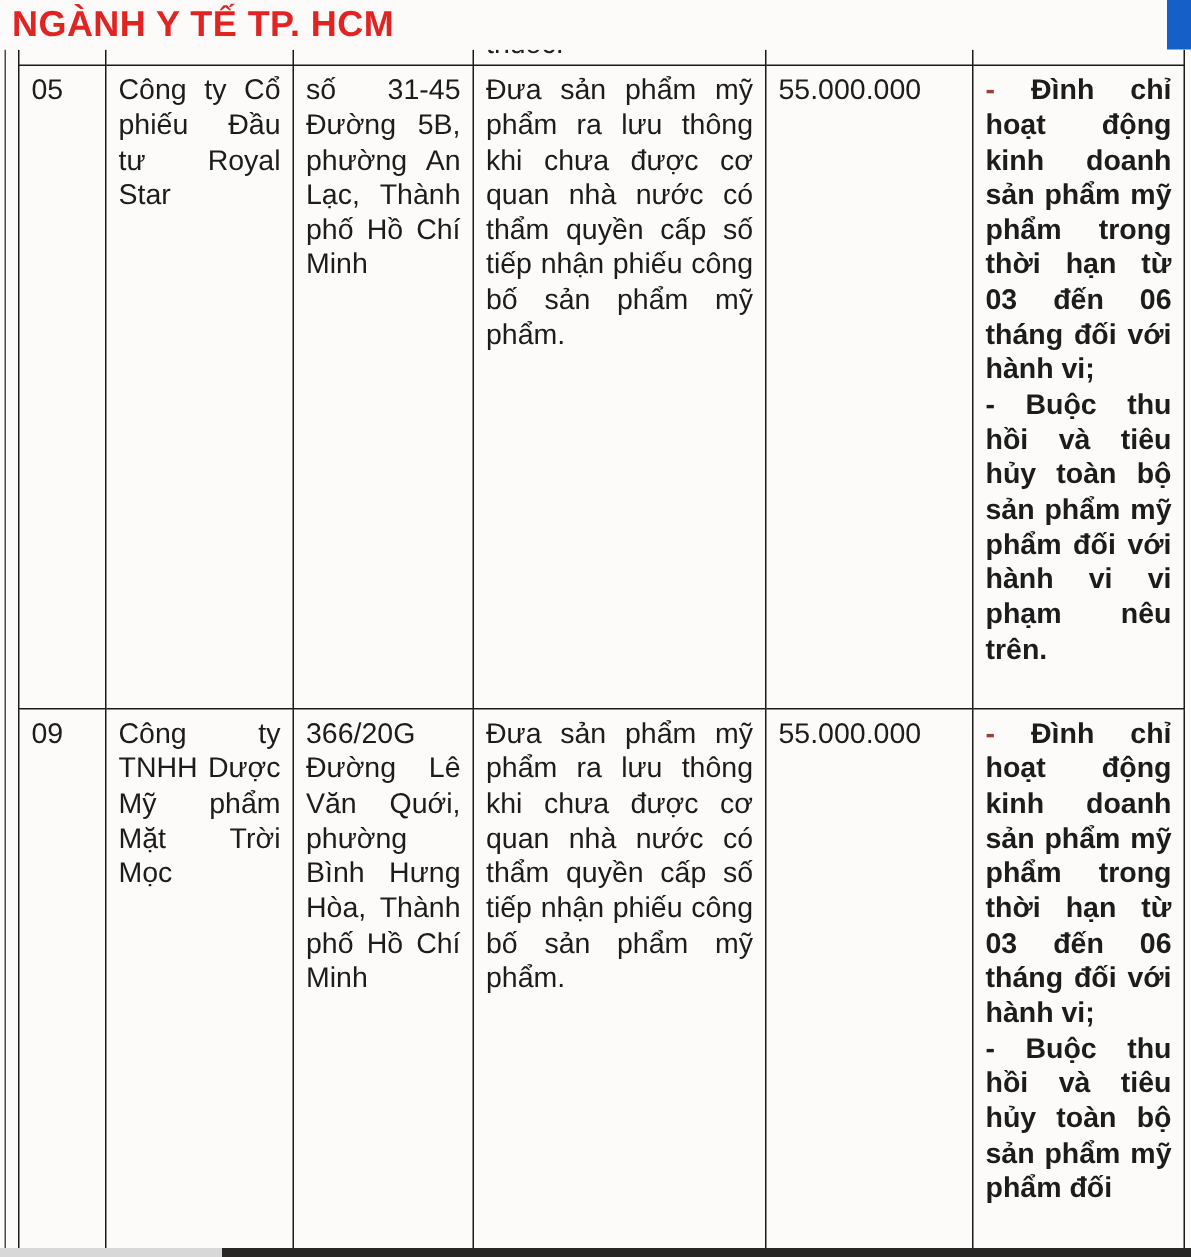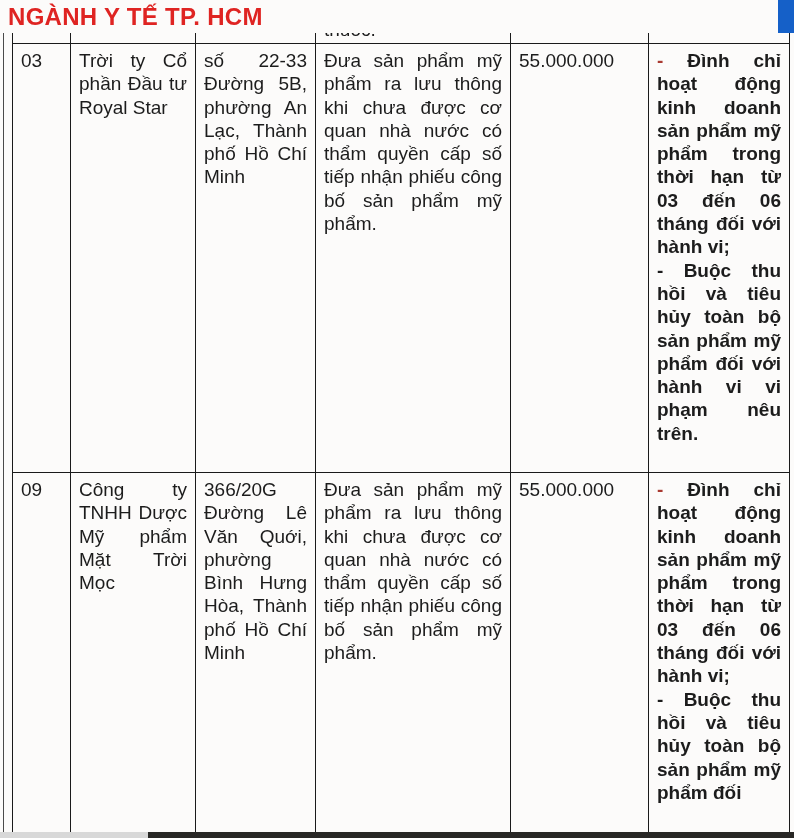--- a/index.html
+++ b/index.html
@@ -92,23 +92,23 @@
       <td>
         <div class="clip">
           <span>thuốc.</span>
         </div>
       </td>
       <td></td>
       <td></td>
     </tr>
 
     <tr class="row-main">
-      <td class="no-cell">03</td>
-      <td>Trời ty Cổ phần Đầu tư Royal Star</td>
-      <td>số 22-33 Đường 5B, phường An Lạc, Thành phố Hồ Chí Minh</td>
+      <td class="no-cell">05</td>
+      <td>Công ty Cổ phiếu Đầu tư Royal Star</td>
+      <td>số 31-45 Đường 5B, phường An Lạc, Thành phố Hồ Chí Minh</td>
       <td>Đưa sản phẩm mỹ phẩm ra lưu thông khi chưa được cơ quan nhà nước có thẩm quyền cấp số tiếp nhận phiếu công bố sản phẩm mỹ phẩm.</td>
       <td class="fine-cell">55.000.000</td>
       <td>
         <p class="pen"><span class="dash-red">-</span> <span>Đình chỉ hoạt động kinh doanh sản phẩm mỹ phẩm trong thời hạn từ 03 đến 06 tháng đối với hành vi;</span></p>
         <p class="pen"><span>-</span> <span>Buộc thu hồi và tiêu hủy toàn bộ sản phẩm mỹ phẩm đối với hành vi vi phạm nêu trên.</span></p>
       </td>
     </tr>
 
     <tr class="row-last">
       <td class="no-cell">09</td>

